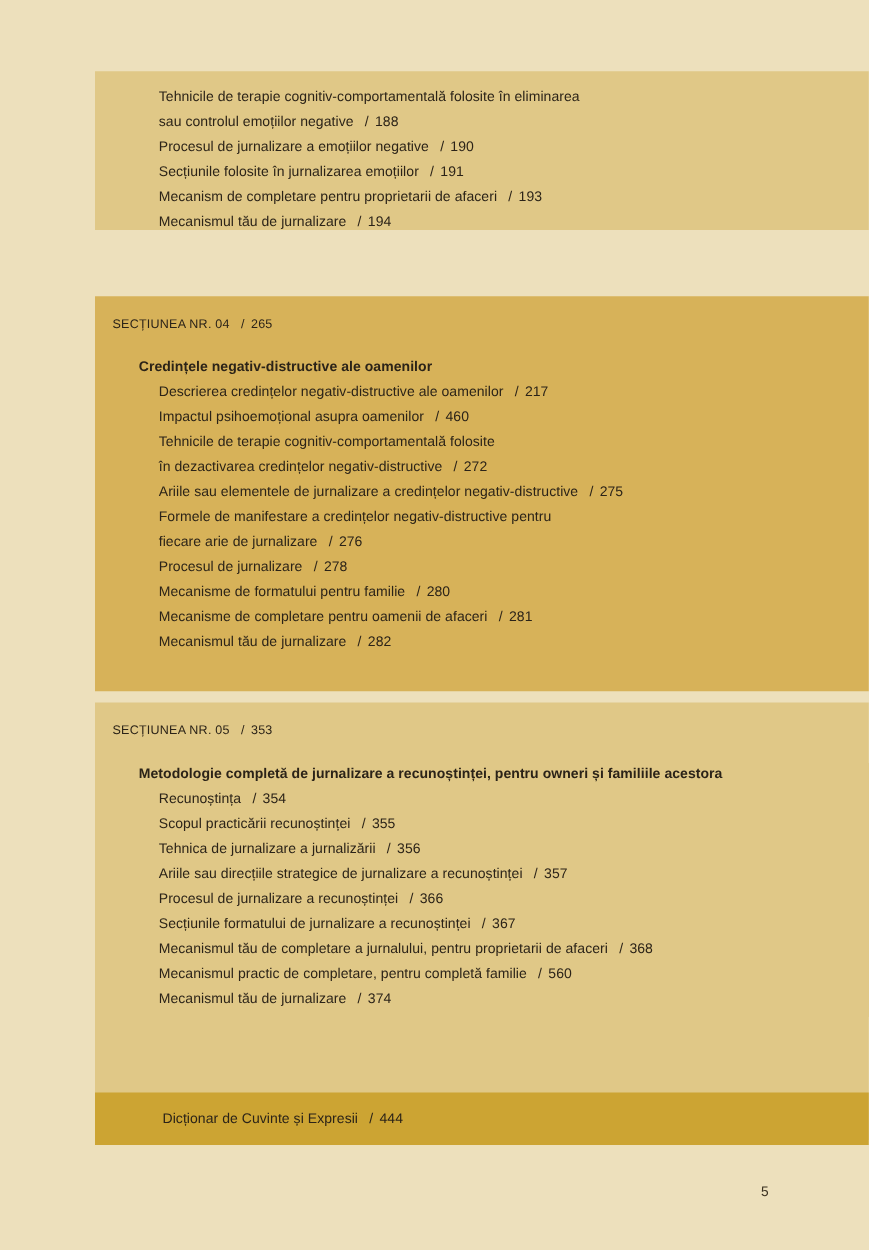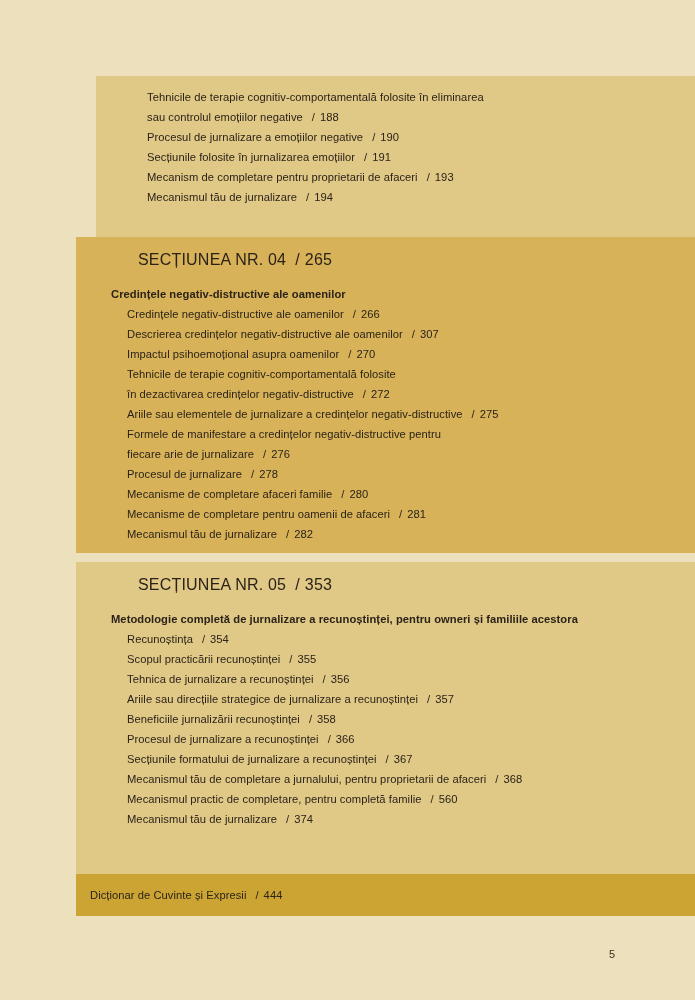--- a/index.html
+++ b/index.html
@@ -25,21 +25,21 @@
   .block {
     position: absolute;
     left: 76px;
     right: 0;
     box-sizing: border-box;
   }
   .block.light { background: #E0C887; }
   .block.dark  { background: #D7B259; }
   .block.bar   { background: #CCA433; }
 
-  #block-1 { top: 76px;  height: 179px; margin-left: 20px; }
+  #block-1 { top: 57px;  height: 127px; }
   #block-2 { top: 237px; height: 316px; }
   #block-3 { top: 562px; height: 350px; }
   #block-4 { top: 874px; height: 42px; }
 
   
   .rows {
     position: absolute;
     left: 0;
     right: 0;
     top: 0;
@@ -49,35 +49,35 @@
     color: #2B2318;
     font-size: 11.2px;
     line-height: 20px;
     letter-spacing: 0.05px;
     white-space: nowrap;
   }
 
   
   .row.lvl-section {
     padding-left: 14px;
-    font-size: 16px;
+    font-size: 10px;
     letter-spacing: 0.2px;
-    margin-left: 48px;
   }
   .row.lvl-title {
     padding-left: 35px;
     font-weight: bold;
     font-size: 11.2px;
   }
   .row.lvl-entry {
     padding-left: 51px;
   }
   .row.lvl-bar {
     padding-left: 14px;
     font-size: 11.2px;
+    margin-left: 40px;
   }
 
   .sep {
     display: inline-block;
     padding: 0 5px 0 9px;
     color: #2B2318;
   }
   .pg {
     display: inline-block;
   }
@@ -110,45 +110,43 @@
         <div class="row lvl-entry"><span>Mecanism de completare pentru proprietarii de afaceri</span><span class="sep">/</span><span class="pg">193</span></div>
         <div class="row lvl-entry"><span>Mecanismul tău de jurnalizare</span><span class="sep">/</span><span class="pg">194</span></div>
       </div>
   </div>
 
   <div class="block dark" id="block-2">
     <div class="rows" id="rows-2">
         <div class="row lvl-section pad-top-md"><span>SECȚIUNEA NR. 04</span><span class="sep">/</span><span class="pg">265</span></div>
         <div class="gap-after-section"></div>
         <div class="row lvl-title"><span>Credințele negativ-distructive ale oamenilor</span></div>
-        <div class="row lvl-entry"><span>Credințele negativ-distructive ale oamenilor</span><span class="sep">/</span><span class="pg">266</span></div>
-        <div class="row lvl-entry"><span>Descrierea credințelor negativ-distructive ale oamenilor</span><span class="sep">/</span><span class="pg">307</span></div>
-        <div class="row lvl-entry"><span>Impactul psihoemoțional asupra oamenilor</span><span class="sep">/</span><span class="pg">270</span></div>
+        <div class="row lvl-entry"><span>Descrierea credințelor negativ-distructive ale oamenilor</span><span class="sep">/</span><span class="pg">217</span></div>
+        <div class="row lvl-entry"><span>Impactul psihoemoțional asupra oamenilor</span><span class="sep">/</span><span class="pg">460</span></div>
         <div class="row lvl-entry"><span>Tehnicile de terapie cognitiv-comportamentală folosite</span></div>
         <div class="row lvl-entry"><span>în dezactivarea credințelor negativ-distructive</span><span class="sep">/</span><span class="pg">272</span></div>
         <div class="row lvl-entry"><span>Ariile sau elementele de jurnalizare a credințelor negativ-distructive</span><span class="sep">/</span><span class="pg">275</span></div>
         <div class="row lvl-entry"><span>Formele de manifestare a credințelor negativ-distructive pentru</span></div>
         <div class="row lvl-entry"><span>fiecare arie de jurnalizare</span><span class="sep">/</span><span class="pg">276</span></div>
         <div class="row lvl-entry"><span>Procesul de jurnalizare</span><span class="sep">/</span><span class="pg">278</span></div>
-        <div class="row lvl-entry"><span>Mecanisme de completare afaceri familie</span><span class="sep">/</span><span class="pg">280</span></div>
+        <div class="row lvl-entry"><span>Mecanisme de formatului pentru familie</span><span class="sep">/</span><span class="pg">280</span></div>
         <div class="row lvl-entry"><span>Mecanisme de completare pentru oamenii de afaceri</span><span class="sep">/</span><span class="pg">281</span></div>
         <div class="row lvl-entry"><span>Mecanismul tău de jurnalizare</span><span class="sep">/</span><span class="pg">282</span></div>
       </div>
   </div>
 
   <div class="block light" id="block-3">
     <div class="rows" id="rows-3">
         <div class="row lvl-section pad-top-md"><span>SECȚIUNEA NR. 05</span><span class="sep">/</span><span class="pg">353</span></div>
         <div class="gap-after-section"></div>
         <div class="row lvl-title"><span>Metodologie completă de jurnalizare a recunoștinței, pentru owneri și familiile acestora</span></div>
         <div class="row lvl-entry"><span>Recunoștința</span><span class="sep">/</span><span class="pg">354</span></div>
         <div class="row lvl-entry"><span>Scopul practicării recunoștinței</span><span class="sep">/</span><span class="pg">355</span></div>
-        <div class="row lvl-entry"><span>Tehnica de jurnalizare a recunoștinței</span><span class="sep">/</span><span class="pg">356</span></div>
+        <div class="row lvl-entry"><span>Tehnica de jurnalizare a jurnalizării</span><span class="sep">/</span><span class="pg">356</span></div>
         <div class="row lvl-entry"><span>Ariile sau direcțiile strategice de jurnalizare a recunoștinței</span><span class="sep">/</span><span class="pg">357</span></div>
-        <div class="row lvl-entry"><span>Beneficiile jurnalizării recunoștinței</span><span class="sep">/</span><span class="pg">358</span></div>
         <div class="row lvl-entry"><span>Procesul de jurnalizare a recunoștinței</span><span class="sep">/</span><span class="pg">366</span></div>
         <div class="row lvl-entry"><span>Secțiunile formatului de jurnalizare a recunoștinței</span><span class="sep">/</span><span class="pg">367</span></div>
         <div class="row lvl-entry"><span>Mecanismul tău de completare a jurnalului, pentru proprietarii de afaceri</span><span class="sep">/</span><span class="pg">368</span></div>
         <div class="row lvl-entry"><span>Mecanismul practic de completare, pentru completă familie</span><span class="sep">/</span><span class="pg">560</span></div>
         <div class="row lvl-entry"><span>Mecanismul tău de jurnalizare</span><span class="sep">/</span><span class="pg">374</span></div>
       </div>
   </div>
 
   <div class="block bar" id="block-4">
     <div class="rows" id="rows-4">

